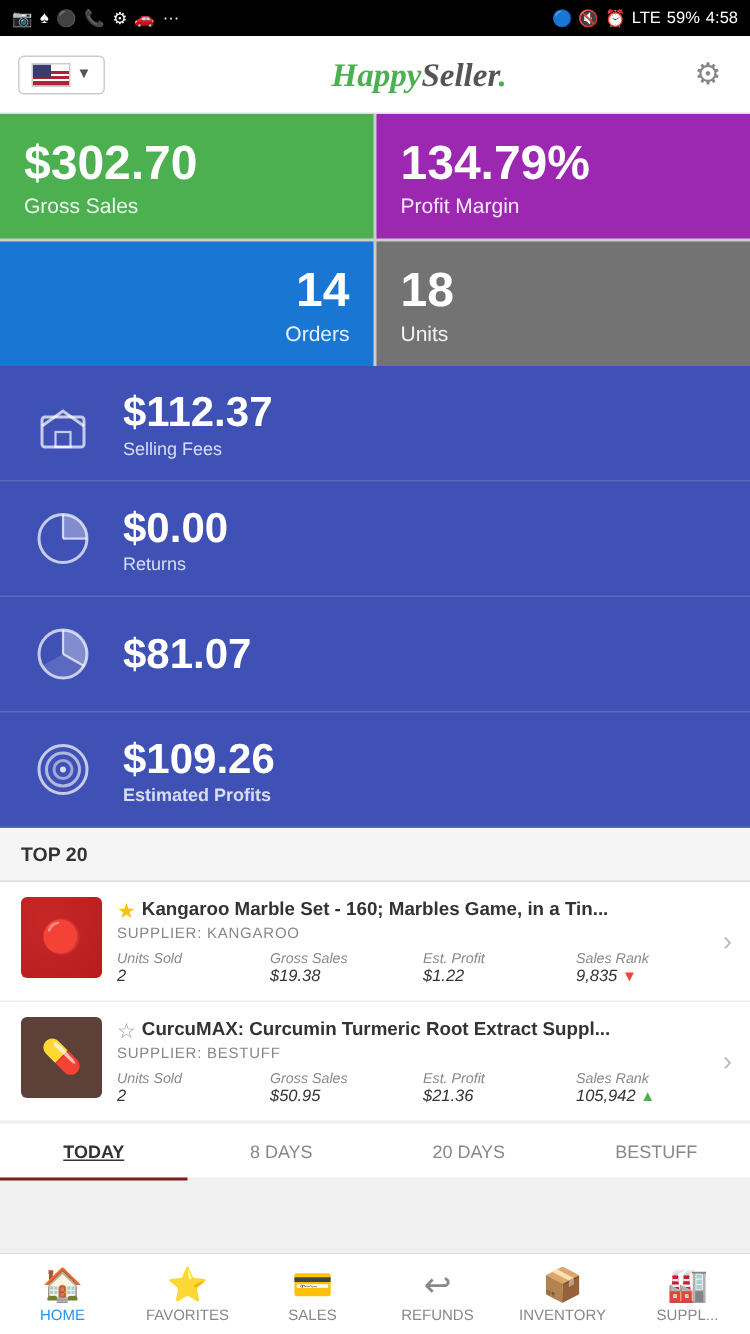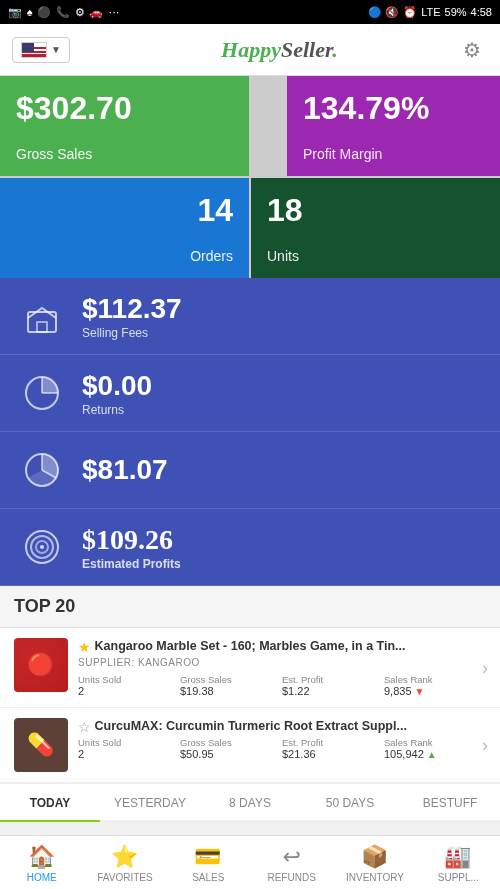--- a/index.html
+++ b/index.html
@@ -80,26 +80,25 @@
       display: grid;
       grid-template-columns: 1fr 1fr;
       gap: 2px;
       background: #ccc;
     }
     .metric-tile {
       padding: 14px 16px;
       display: flex;
       flex-direction: column;
       justify-content: center;
-      gap: 17px;
     }
     .metric-tile.green { background: #4CAF50; }
-    .metric-tile.purple { background: #9C27B0; margin-left: 36px; }
+    .metric-tile.purple { background: #9C27B0; }
     .metric-tile.blue-dark { background: #1976D2; text-align: right; }
-    .metric-tile.blue-light { background: #14532d; }
+    .metric-tile.blue-light { background: #737373; }
     .metric-value {
       font-size: 32px;
       font-weight: bold;
       color: #fff;
     }
     .metric-label {
       font-size: 14px;
       color: rgba(255,255,255,0.9);
       margin-top: 2px;
     }
@@ -132,21 +131,21 @@
     .stat-label {
       font-size: 12px;
       color: rgba(255,255,255,0.8);
       margin-top: 1px;
     }
 
     
     .section-header {
       background: #f5f5f5;
       padding: 10px 14px;
-      font-size: 18px;
+      font-size: 13px;
       font-weight: bold;
       color: #333;
       border-bottom: 1px solid #ddd;
     }
 
     .product-item {
       background: #fff;
       border-bottom: 1px solid #eee;
       padding: 10px 14px;
       display: flex;
@@ -194,20 +193,21 @@
     }
     .product-supplier {
       font-size: 10px;
       color: #888;
       margin-bottom: 6px;
       letter-spacing: 0.5px;
     }
     .product-stats {
       display: flex;
       gap: 0;
+      font-style: italic;
     }
     .stat-col {
       flex: 1;
       display: flex;
       flex-direction: column;
     }
     .stat-col-label {
       font-size: 9.5px;
       color: #888;
     }
@@ -239,22 +239,23 @@
       text-align: center;
       padding: 12px 0 10px;
       font-size: 12px;
       color: #888;
       cursor: pointer;
       border-bottom: 2px solid transparent;
       margin-bottom: -2px;
     }
     .date-tab.active {
       color: #333;
-      border-bottom: 2px solid #84cc16;
+      border-bottom: 2px solid #7f1d1d;
       font-weight: bold;
+      text-decoration: underline;
     }
 
     
     .bottom-nav {
       background: #fff;
       display: flex;
       border-top: 1px solid #ddd;
       position: fixed;
       bottom: 0;
       width: 500px;
@@ -383,21 +384,21 @@
     <div class="stat-row">
       <div class="stat-icon">
         <svg width="44" height="44" viewBox="0 0 44 44">
           <circle cx="22" cy="22" r="16" fill="none" stroke="rgba(255,255,255,0.7)" stroke-width="2"></circle>
           <circle cx="22" cy="22" r="11" fill="none" stroke="rgba(255,255,255,0.6)" stroke-width="2"></circle>
           <circle cx="22" cy="22" r="6" fill="none" stroke="rgba(255,255,255,0.5)" stroke-width="2"></circle>
           <circle cx="22" cy="22" r="2" fill="rgba(255,255,255,0.8)"></circle>
         </svg>
       </div>
       <div class="stat-info">
-        <div class="stat-value" style="font-weight:900;font-family:Liberation Serif, serif;">$109.26</div>
+        <div class="stat-value" style="font-weight:900;">$109.26</div>
         <div class="stat-label" style="font-weight:bold;">Estimated Profits</div>
       </div>
     </div>
   </div>
 
   <div class="section-header">
     <span>TOP 20</span>
   </div>
 
   <div class="product-item">
@@ -437,20 +438,21 @@
 
   <div class="product-item">
     <div class="product-thumb">
       <div class="thumb-curcumax">💊</div>
     </div>
     <div class="product-info">
       <div class="product-title-row">
         <span class="star-outline">☆</span>
         <span class="product-title">CurcuMAX: Curcumin Turmeric Root Extract Suppl...</span>
       </div>
+      <div class="product-supplier">SUPPLIER: BESTUFF</div>
       <div class="product-stats">
         <div class="stat-col">
           <span class="stat-col-label">Units Sold</span>
           <span class="stat-col-value">2</span>
         </div>
         <div class="stat-col">
           <span class="stat-col-label">Gross Sales</span>
           <span class="stat-col-value">$50.95</span>
         </div>
         <div class="stat-col">
@@ -464,23 +466,22 @@
             <span class="rank-up">▲</span>
           </span>
         </div>
       </div>
     </div>
     <span class="chevron-right">›</span>
   </div>
 
   <div class="date-tabs">
     <div class="date-tab active">TODAY</div>
-    <div class="date-tab">YESTERDAY</div>
     <div class="date-tab">8 DAYS</div>
-    <div class="date-tab">50 DAYS</div>
+    <div class="date-tab">20 DAYS</div>
     <div class="date-tab">BESTUFF</div>
   </div>
 </div>
 
 <div class="bottom-nav">
   <div class="nav-item active">
     <span class="nav-icon">🏠</span>
     <span>HOME</span>
   </div>
   <div class="nav-item">

